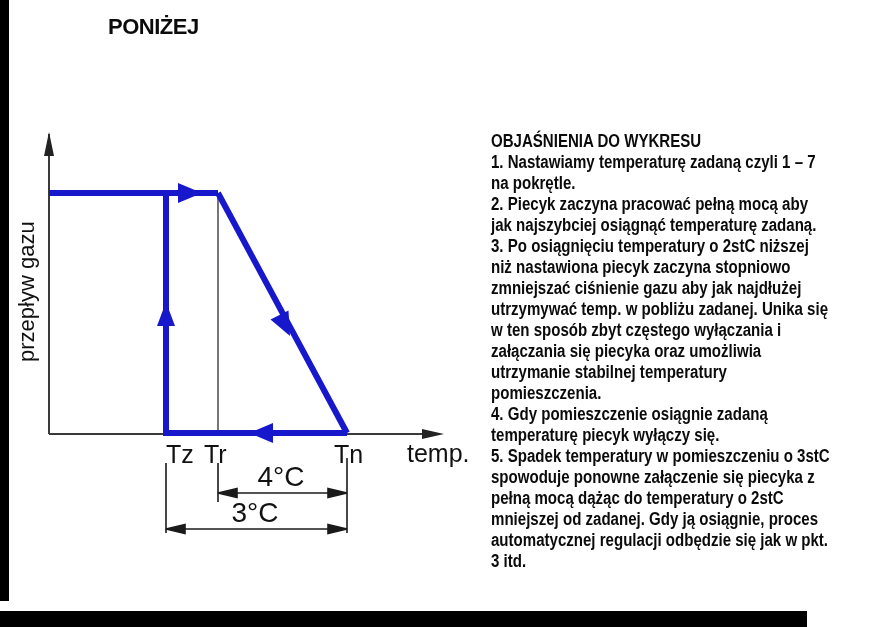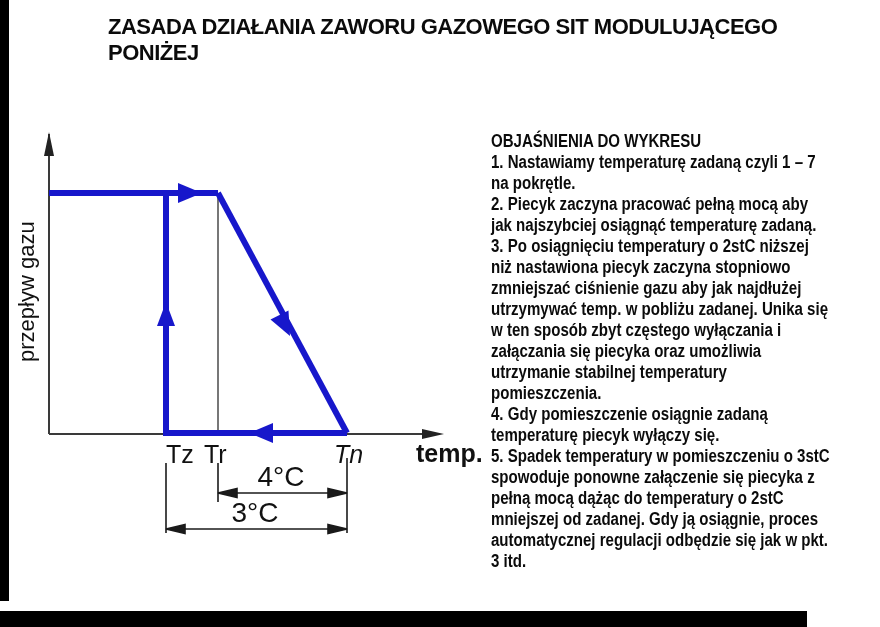--- a/index.html
+++ b/index.html
@@ -29,21 +29,20 @@
   }
   svg{position:absolute;left:0;top:120px;}
 </style>
 </head>
 <body>
 
 <div class="bar" id="bar-left"></div>
 <div class="bar" id="bar-bottom"></div>
 
 <div class="title">
-  <div>ZASADA DZIAŁANIA ZAWORU GAZOWEGO SIT MODULUJĄCEGO</div>
   <div>PONIŻEJ</div>
 </div>
 
 <svg width="500" height="430" viewBox="0 0 500 430">
 
   <line x1="49" y1="314" x2="49" y2="14" stroke="#3a3a3a" stroke-width="2"></line>
   <polygon points="44,36 49,12 54,36" fill="#222"></polygon>
   <line x1="49" y1="314" x2="432" y2="314" stroke="#3a3a3a" stroke-width="2"></line>
   <polygon points="422,309 444,314 422,319" fill="#222"></polygon>
 
@@ -71,22 +70,22 @@
     <polygon points="328,368.5 347,373 328,377.5"></polygon>
     <line x1="166" y1="409" x2="347" y2="409"></line>
     <polygon points="185,404.5 166,409 185,413.5"></polygon>
     <polygon points="328,404.5 347,409 328,413.5"></polygon>
   </g>
 </svg>
 
 <div id="y-axis-label">przepływ gazu</div>
 <div class="glabel" style="left:166px;top:440px;">Tz</div>
 <div class="glabel" style="left:204px;top:440px;">Tr</div>
-<div class="glabel" style="left:334px;top:440px;font-style:italic;">Tn</div>
-<div class="glabel" style="left:416px;top:439px;font-weight:bold;">temp.</div>
+<div class="glabel" style="left:334px;top:440px;">Tn</div>
+<div class="glabel" style="left:407px;top:439px;">temp.</div>
 <div class="dimlabel" style="left:281px;top:461px;">4°C</div>
 <div class="dimlabel" style="left:255px;top:497px;">3°C</div>
 
 <div class="explain">
   <div>OBJAŚNIENIA DO WYKRESU</div>
   <div>1. Nastawiamy temperaturę zadaną czyli 1 – 7</div>
   <div>na pokrętle.</div>
   <div>2. Piecyk zaczyna pracować pełną mocą aby</div>
   <div>jak najszybciej osiągnąć temperaturę zadaną.</div>
   <div>3. Po osiągnięciu temperatury o 2stC niższej</div>

